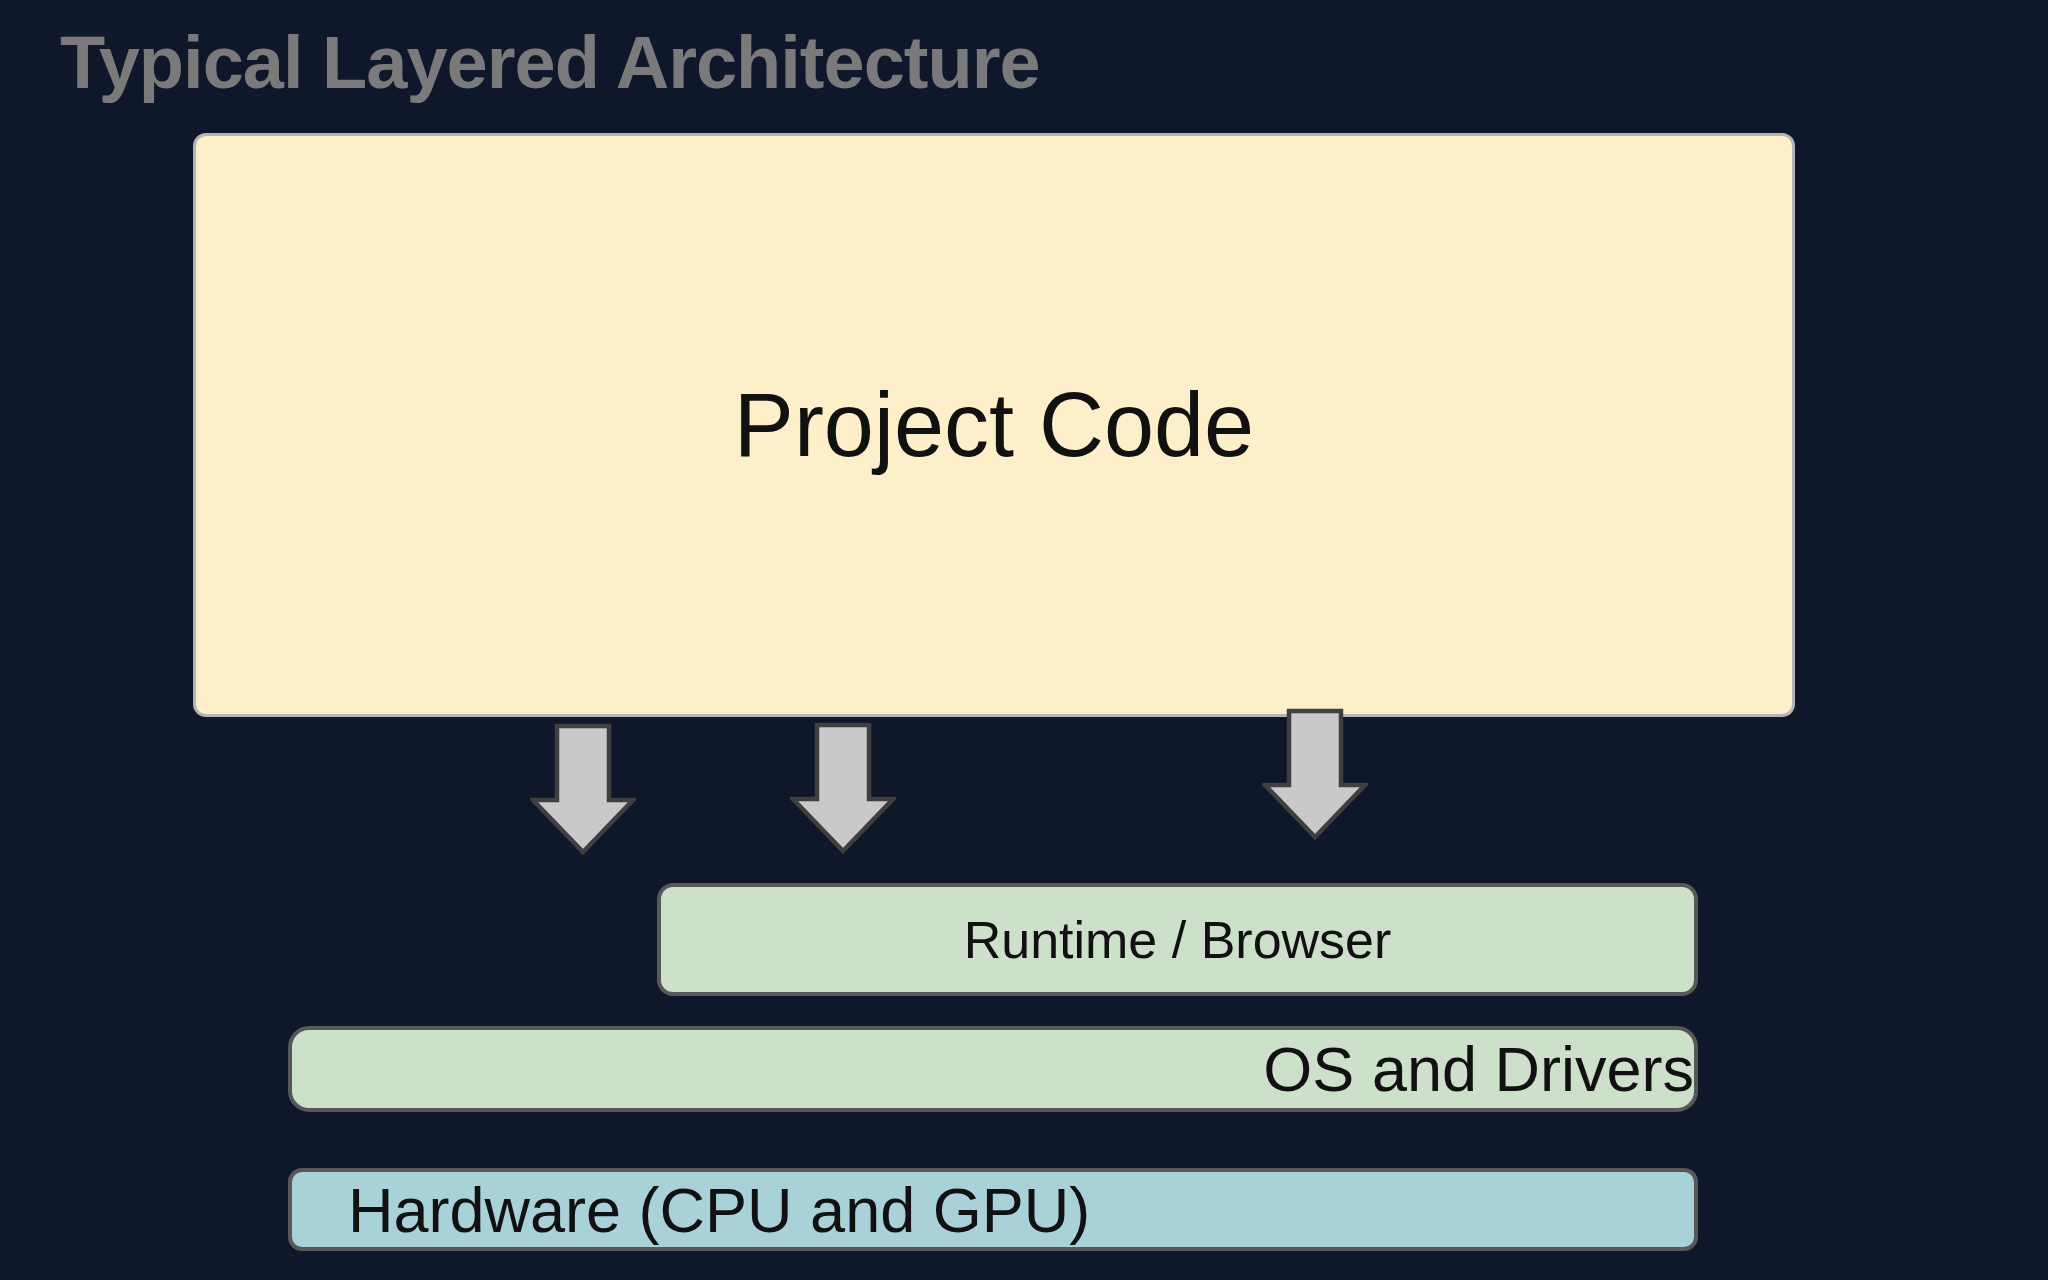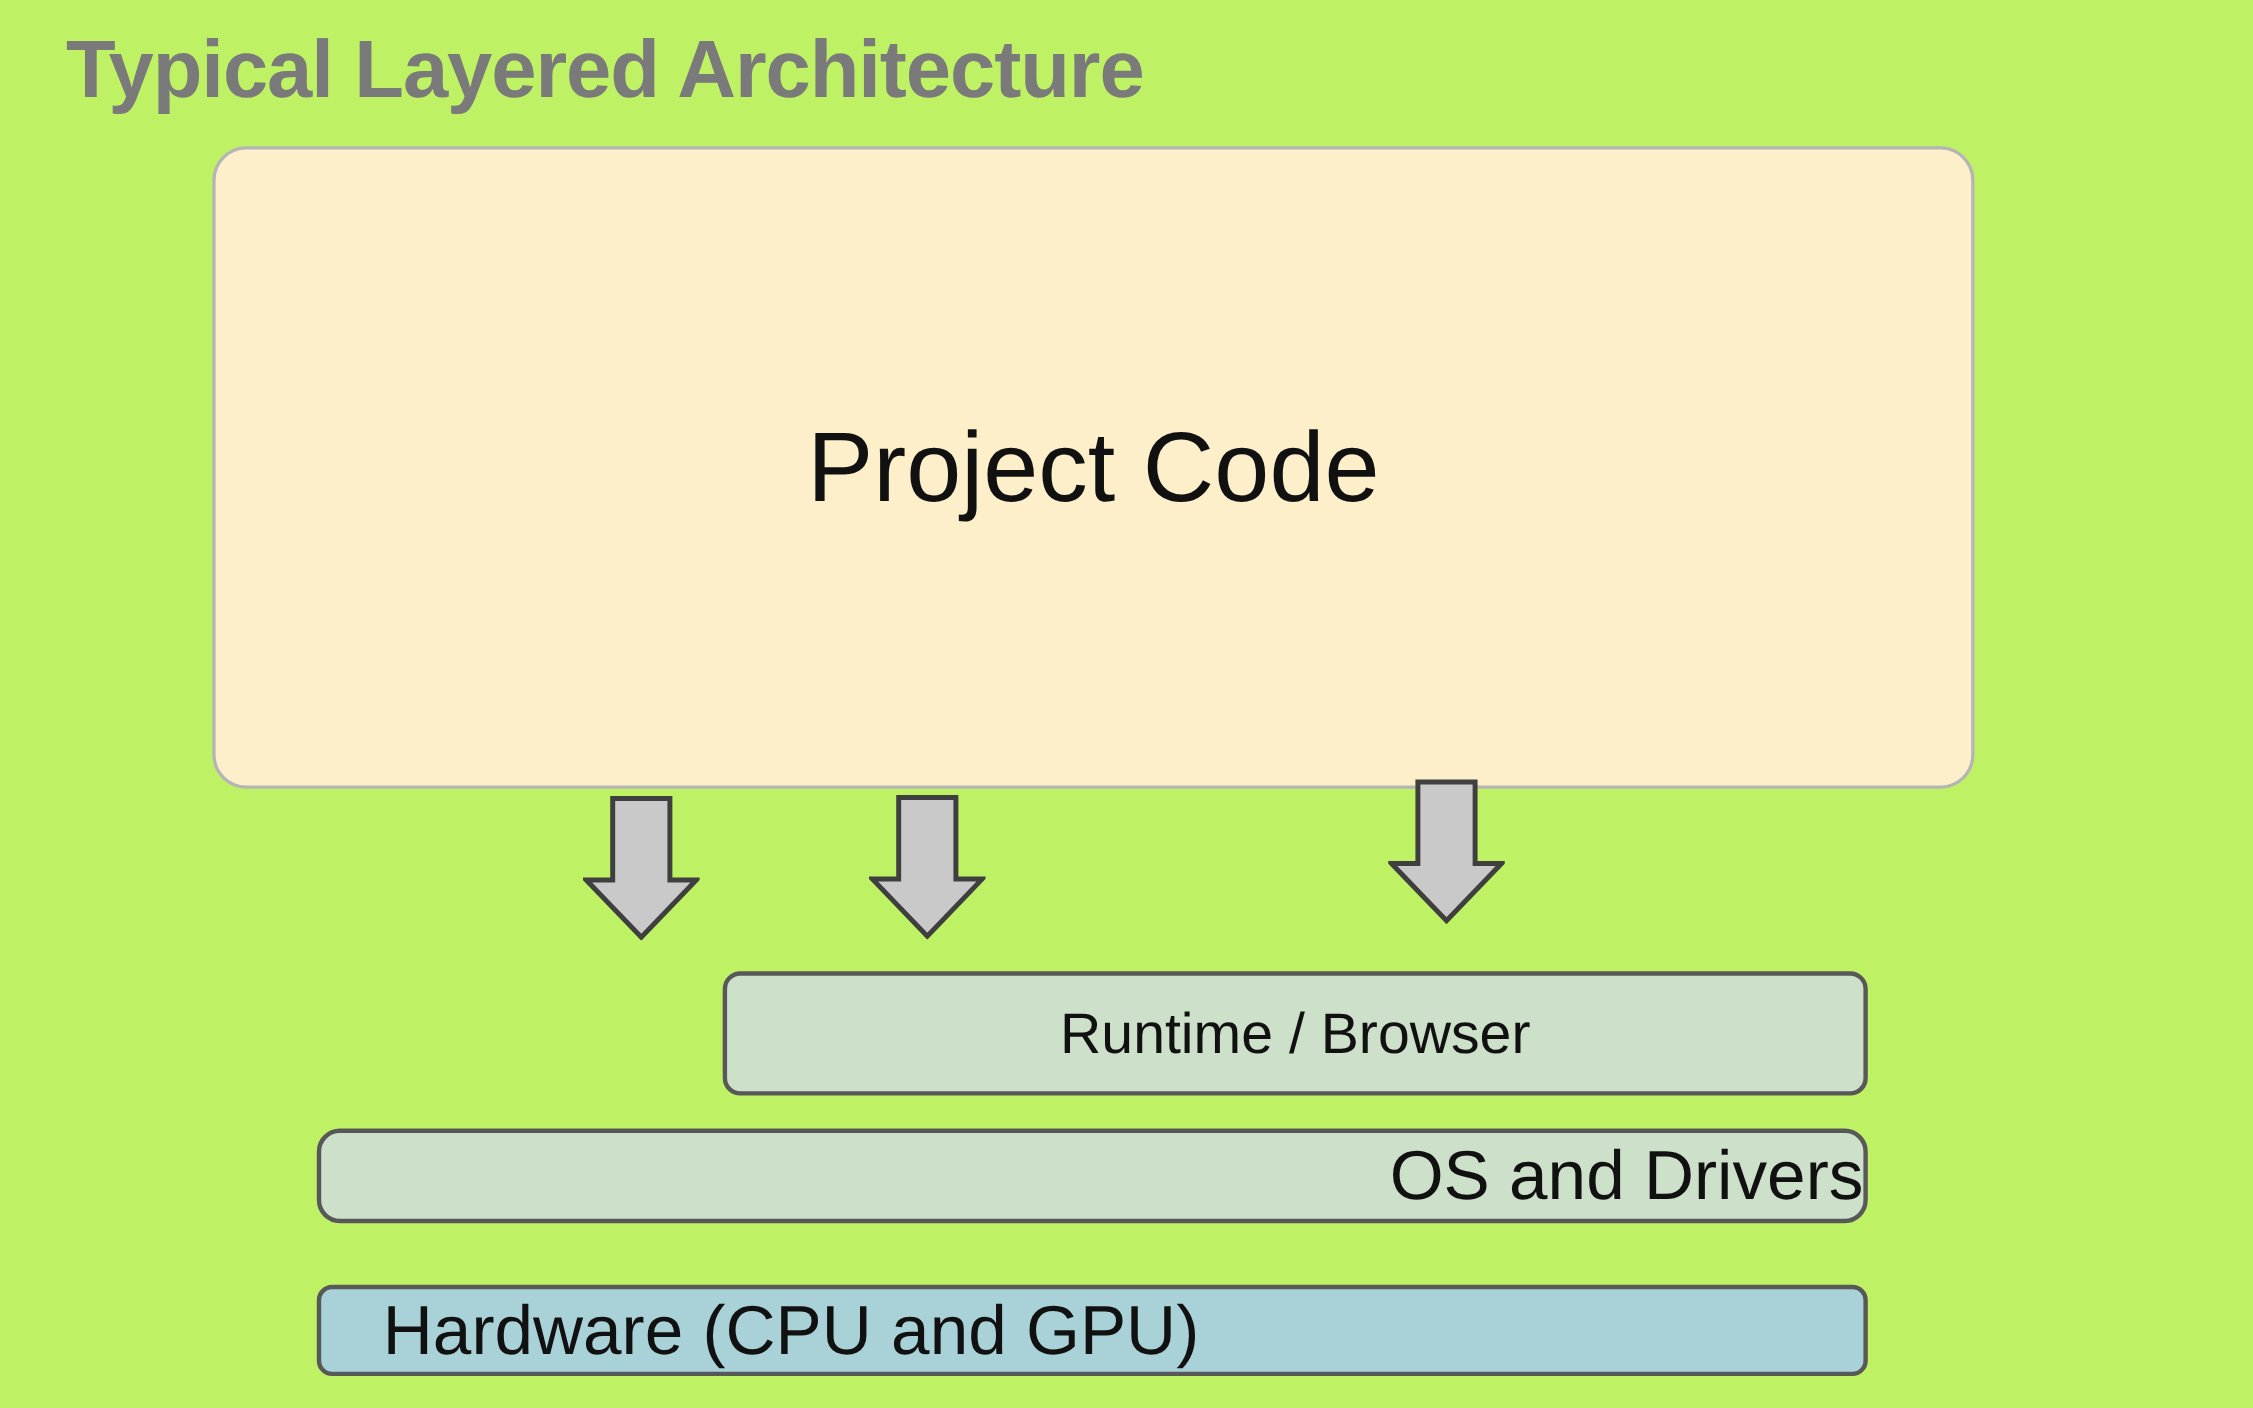--- a/index.html
+++ b/index.html
@@ -27,21 +27,21 @@
     display: flex;
     align-items: center;
     color: #111111;
     border-style: solid;
   }
   .box span { white-space: nowrap; }
   .layer-project {
     left: 193px; top: 133px;
     width: 1602px; height: 584px;
     border-width: 3px;
-    border-radius: 31px;
+    border-radius: 13px;
     justify-content: center;
     font-size: 90px;
   }
   .layer-runtime {
     left: 657px; top: 883px;
     width: 1041px; height: 113px;
     border-width: 4px;
     border-radius: 16px;
     justify-content: center;
     font-size: 52px;
@@ -69,21 +69,21 @@
     width: 106px;
     height: 132px;
   }
   .arrow-1 { left: 530px; top: 723px; }
   .arrow-2 { left: 790px; top: 722px; }
   .arrow-3 { left: 1262px; top: 708px; }
 </style>
 </head>
 <body>
 
-<div class="stage" style="background-color: #bef264;">
+<div class="stage" style="background-color: #0f172a;">
 
   <h1 class="title" style="color: rgb(122, 122, 122);">Typical Layered Architecture</h1>
 
   <div class="box layer-project" style="background-color: rgb(252, 239, 201); border-color: rgb(181, 181, 181);">
     <span style="color: rgb(17, 17, 17);">Project Code</span>
   </div>
 
   <svg class="arrow arrow-1" viewBox="0 0 106 132">
     <polygon points="27,3 79,3 79,77 103,77 53,129 3,77 27,77" stroke-width="4.5" stroke-linejoin="miter" style="fill: rgb(201, 201, 201); stroke: rgb(63, 63, 63);"></polygon>
   </svg>

